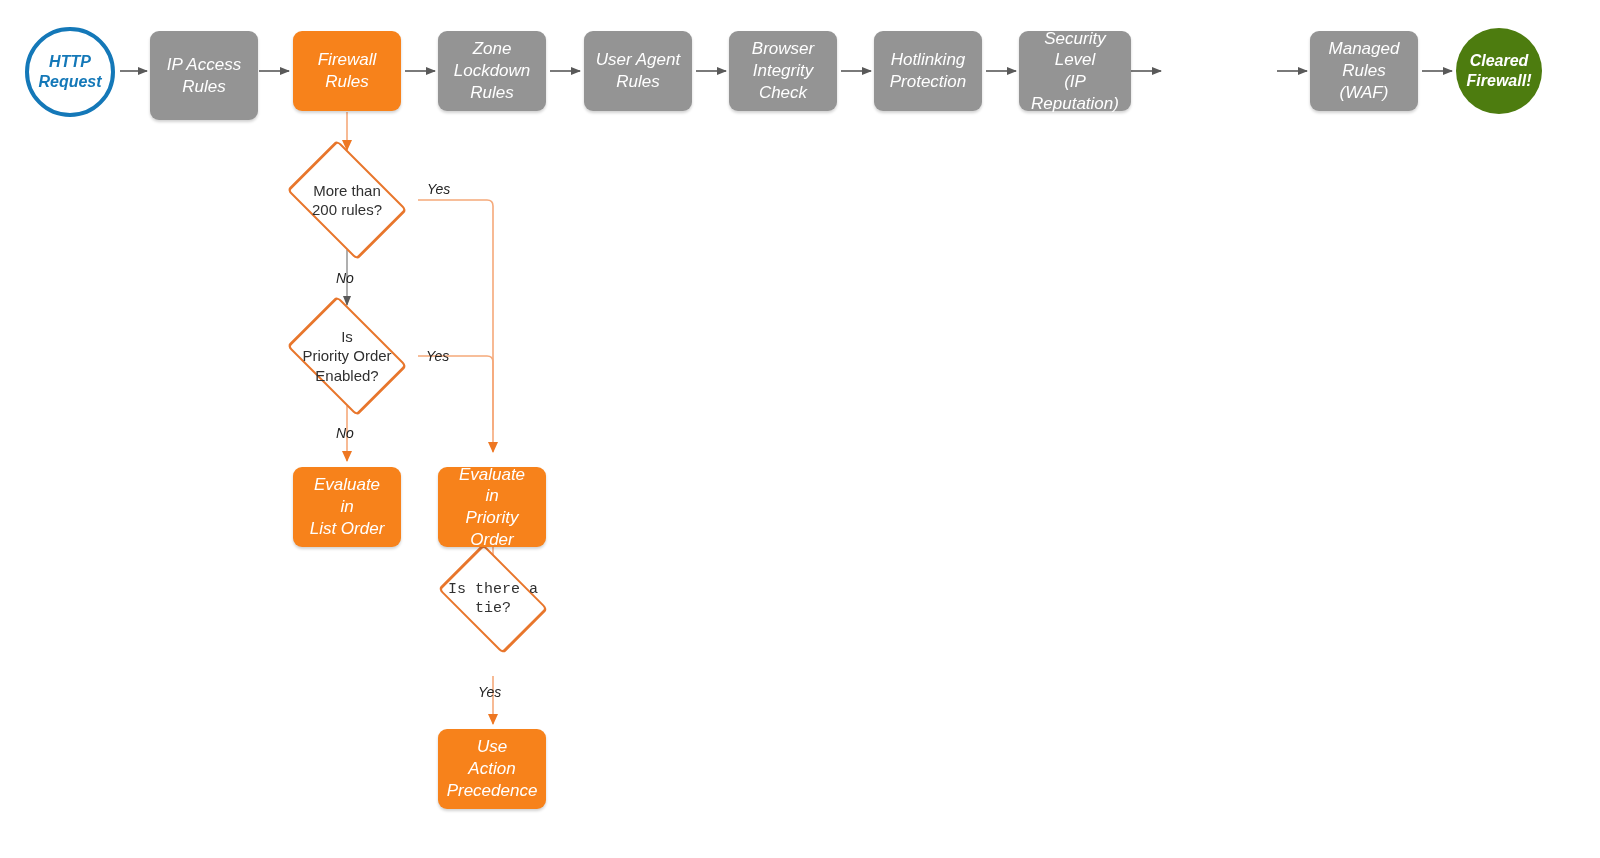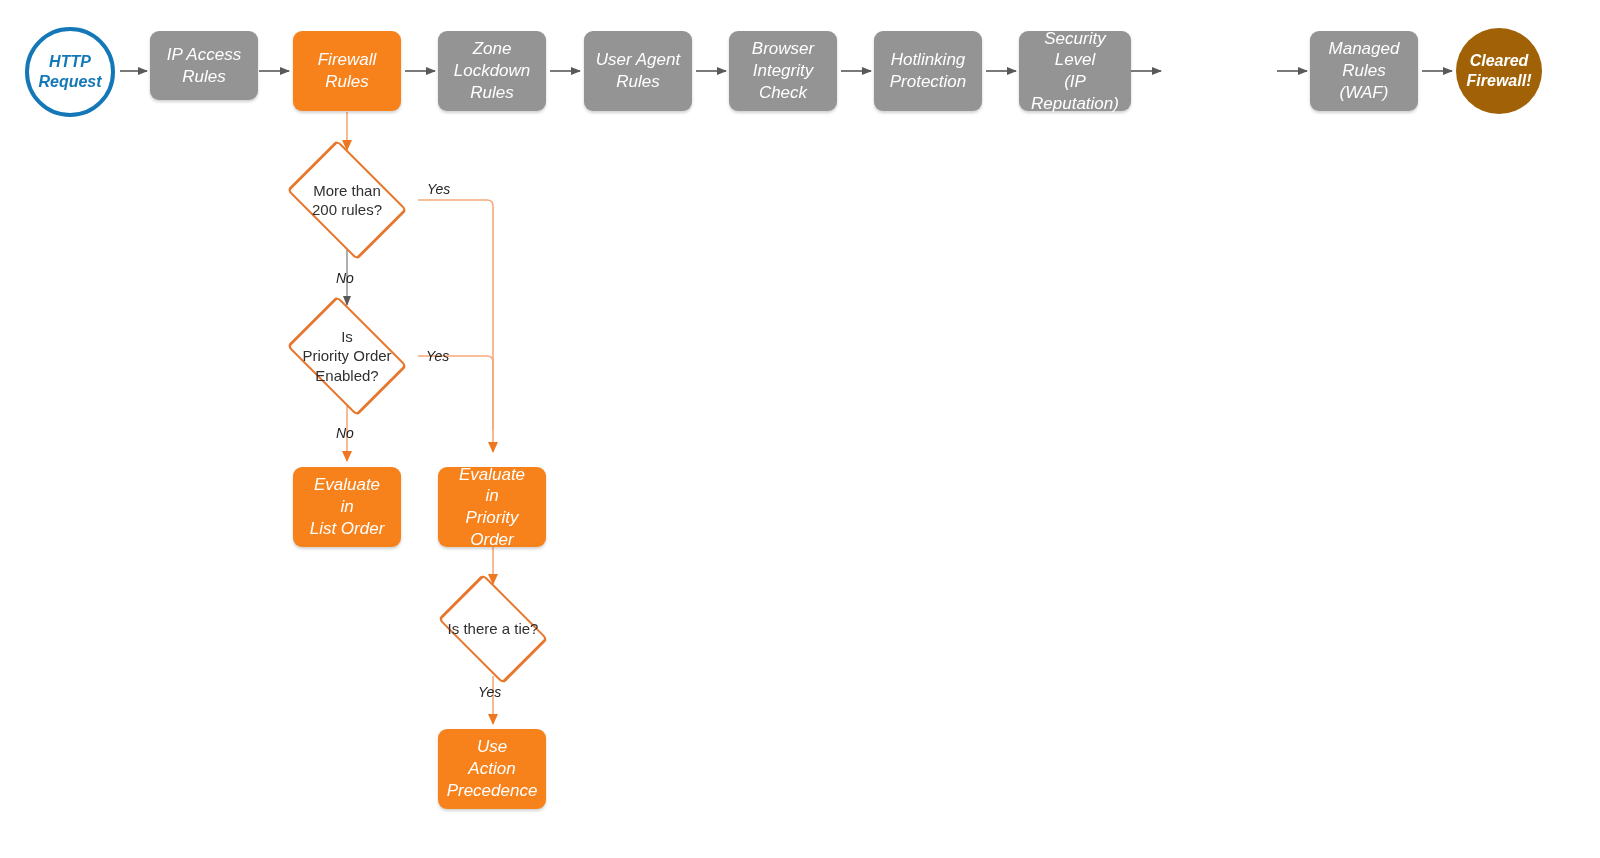--- a/index.html
+++ b/index.html
@@ -58,21 +58,21 @@
     font-weight: bold;
     font-size: 16px;
     line-height: 1.22;
   }
   .circle.open {
     background: #ffffff;
     border: 4px solid #1478b8;
     color: #1478b8;
   }
   .circle.filled {
-    background: #a16207;
+    background: #4d7c0f;
     color: #ffffff;
   }
 
   
   .diamond {
     position: absolute;
     box-sizing: border-box;
   }
   .diamond .dshape {
     position: absolute;
@@ -150,21 +150,21 @@
     <line x1="493" y1="547" x2="493" y2="584" stroke="#f5a97a" stroke-width="1.6" marker-end="url(#arrOrange)"></line>
 
     <line x1="493" y1="676" x2="493" y2="724" stroke="#f5a97a" stroke-width="1.6" marker-end="url(#arrOrange)"></line>
   </svg>
 
   <div class="node circle open" style="left:25px; top:27px; width:90px; height:90px;align-items:center;">
     <span style="white-space: pre-line;">HTTP
 Request</span>
   </div>
 
-  <div class="node box gray" style="left:150px; top:31px; width:108px; height:69px;">
+  <div class="node box gray" style="left:150px; top:31px; width:108px; height:89px;">
     <span style="white-space: pre-line;">IP Access
 Rules</span>
   </div>
 
   <div class="node box orange" style="left:293px; top:31px; width:108px; height:80px;">
     <span style="white-space: pre-line;">Firewall
 Rules</span>
   </div>
 
   <div class="node box gray" style="left:438px; top:31px; width:108px; height:80px;">
@@ -213,21 +213,21 @@
 200 rules?</div>
   </div>
 
   <div class="diamond" style="left:277px; top:306px; width:140px; height:100px;">
     <div class="dshape" style="width:72px; height:72px; transform:translate(-50%,-50%) rotate(45deg) scale(1.38,0.99);"></div>
     <div class="dlabel" style="white-space: pre-line;">Is
 Priority Order
 Enabled?</div>
   </div>
 
-  <div class="diamond" style="left:428px; top:584px; width:130px; height:90px;">
+  <div class="diamond" style="left:428px; top:554px; width:130px; height:90px;font-family:Liberation Mono, monospace;">
     <div class="dshape" style="width:64px; height:64px; transform:translate(-50%,-50%) rotate(45deg) scale(1.44,1.0);"></div>
     <div class="dlabel">Is there a tie?</div>
   </div>
 
   <div class="node box orange" style="left:293px; top:467px; width:108px; height:80px;">
     <span style="white-space: pre-line;">Evaluate
 in
 List Order</span>
   </div>
 

